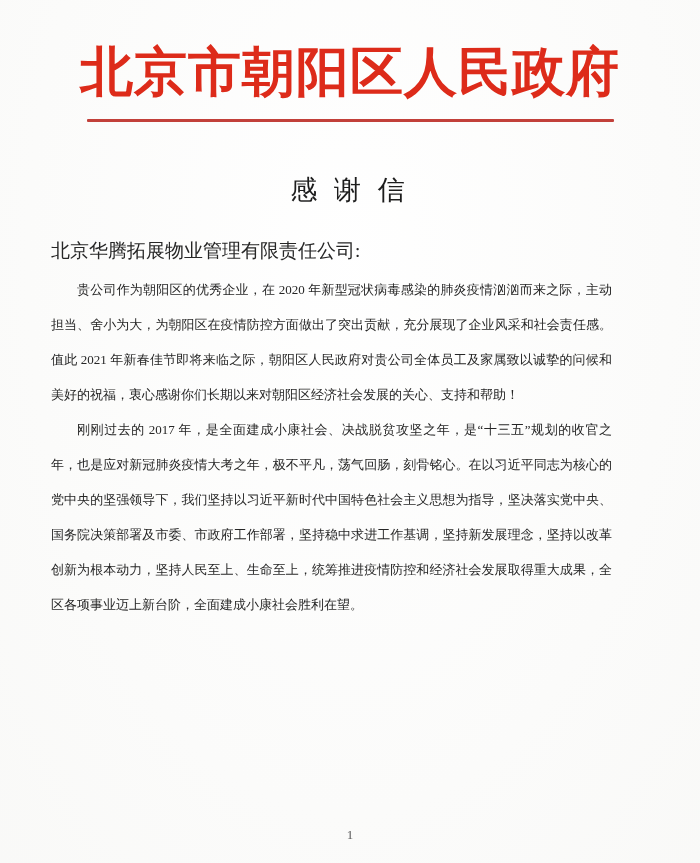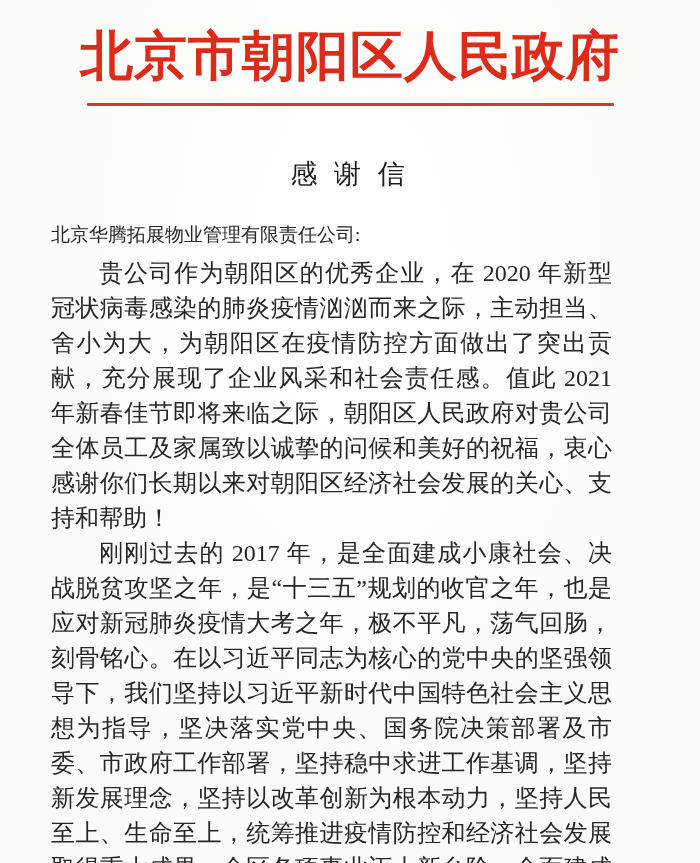--- a/index.html
+++ b/index.html
@@ -15,21 +15,21 @@
     overflow: hidden;
   }
   .page {
     position: absolute;
     inset: 0;
     background:
       radial-gradient(ellipse at 50% 30%, rgba(255,255,255,0.9), rgba(246,246,244,0.5)),
       #fcfcfb;
   }
   .letterhead {
-    margin-top: 26px;
+    margin-top: 42px;
     text-align: center;
     color: var(--accent, #dd2b1a);
     font-size: 53px;
     font-weight: bold;
     letter-spacing: 1px;
     line-height: 1.15;
     white-space: nowrap;
   }
   .rule {
     width: 527px;
@@ -49,21 +49,21 @@
   .body-wrap {
     margin: 26px 88px 0 51px;
   }
   .salutation {
     font-size: 19px;
     color: #262626;
     line-height: 34px;
     margin: 0 0 4px 0;
   }
   .para {
-    font-size: 24px;
+    font-size: 13px;
     color: #262626;
     line-height: 35px;
     text-indent: 2em;
     text-align: justify;
     margin: 0;
   }
   .page-number {
     position: absolute;
     bottom: 20px;
     left: 0;

